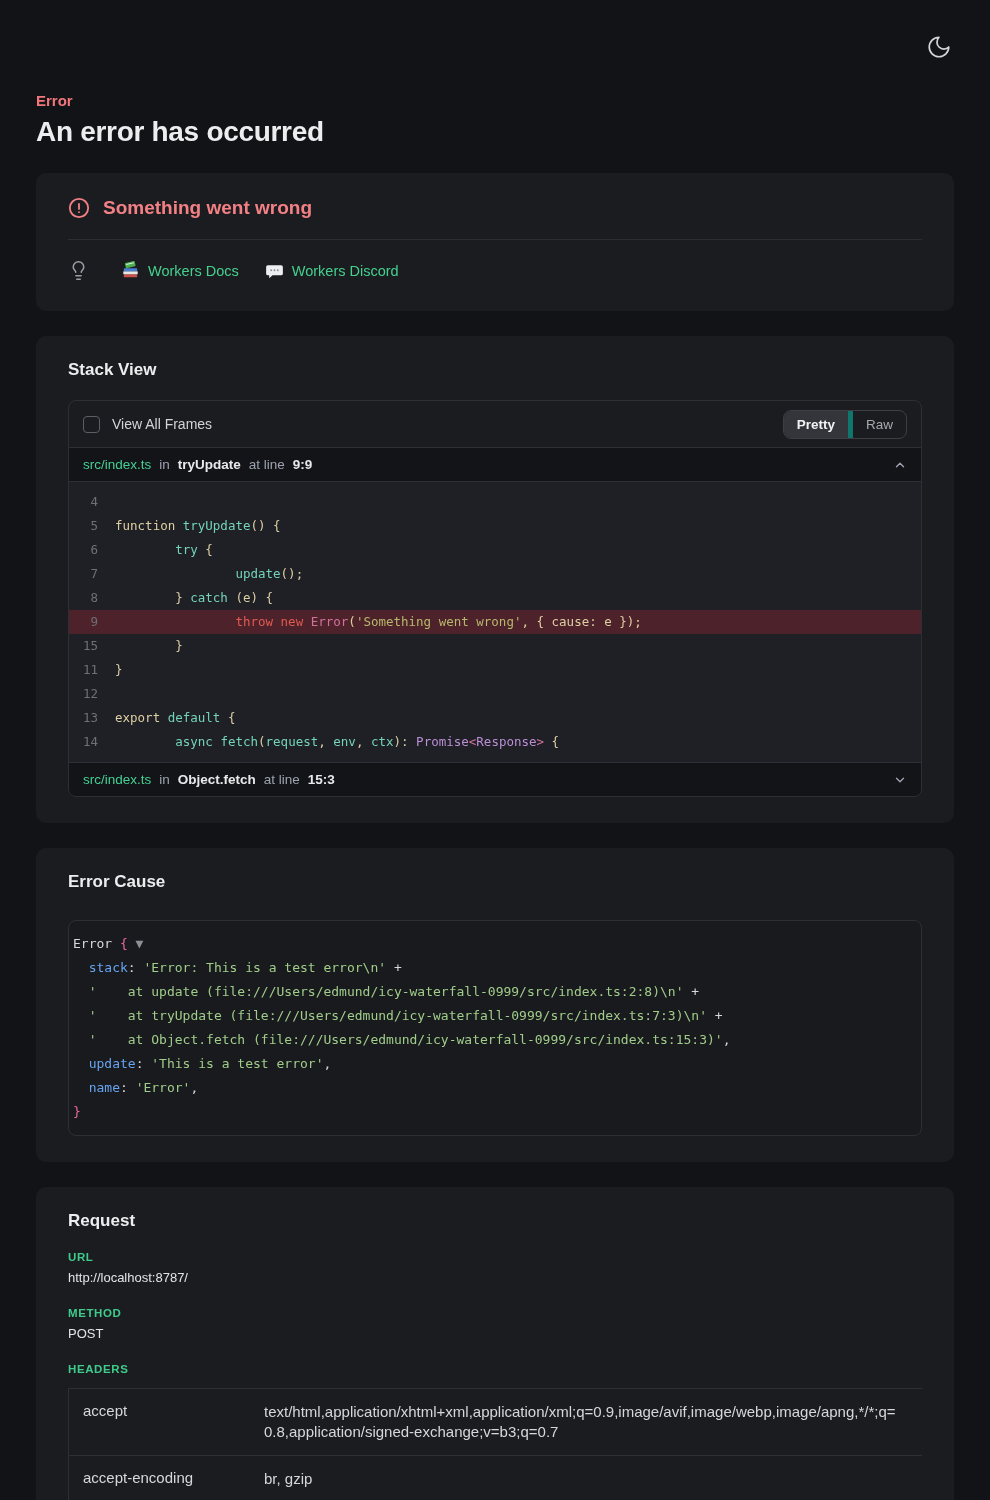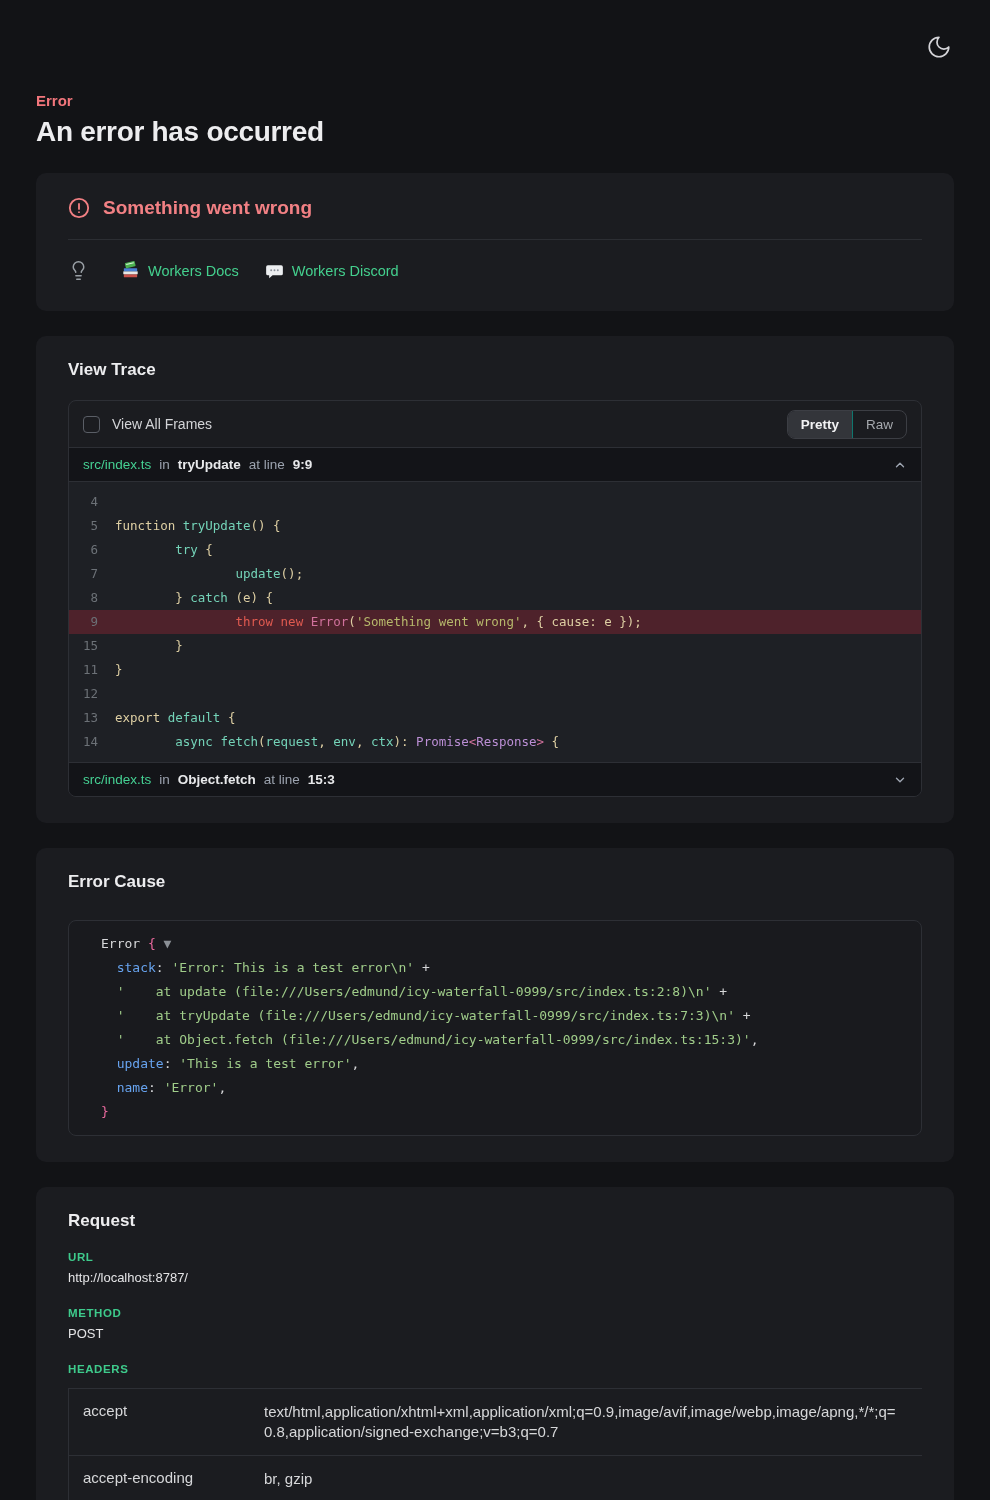--- a/index.html
+++ b/index.html
@@ -58,21 +58,21 @@
   }
   .segmented {
     display:flex; border:1px solid #3c3e44; border-radius:8px; overflow:hidden;
   }
   .seg {
     border:none; background:transparent; color:#a6a9ae;
     font-family:"Liberation Sans", sans-serif;
     font-size:13.5px; padding:6px 13px; cursor:pointer;
   }
   .seg.selected { background:#33353a; color:#f2f2f4; font-weight:700; }
-  .seg + .seg { border-left:1px solid #0f766e;text-align:center; }
+  .seg + .seg { border-left:5px solid #0f766e;text-align:center; }
   .frame-header {
     display:flex; align-items:center; gap:8px;
     background:#131418; padding:9px 14px; cursor:pointer;
     border-top:1px solid #2d2f35; border-bottom:1px solid #2d2f35;
     font-size:13.5px;
   }
   .frame-header.last { border-bottom:none; }
   .frame-header .file { color:#45d093; }
   .frame-header .dim { color:#9ca3af; }
   .frame-header .fn { color:#e8e9eb; font-weight:600; }
@@ -84,21 +84,21 @@
   .code-text { white-space:pre; color:#decfa3; }
   .tok-cream { color:#decfa3; }
   .tok-teal  { color:#74d3b8; }
   .tok-red   { color:#e05a50; }
   .tok-pink  { color:#d0719c; }
   .tok-olive { color:#b6b86b; }
   .tok-purple{ color:#bc8fd6; }
   
   .cause-box {
     border:1px solid #2d2f35; border-radius:8px; background:#191a1e;
-    padding:11px 32px;
+    padding:11px 4px;
     margin-top:28px;
   }
   .cause-line { white-space:pre; line-height:24px;
     font-family:"DejaVu Sans Mono", monospace; font-size:13px; }
   .tok-white { color:#d7d8da; }
   .tok-blue  { color:#67a3ef; }
   .tok-green { color:#a0cd8a; }
   .tok-cpink { color:#ec6a9f; }
   .tok-gray  { color:#8b9096; }
   
@@ -169,21 +169,21 @@
           <circle cx="6.5" cy="9.8" r="1" fill="#8a8f98"></circle>
             <circle cx="10" cy="9.8" r="1" fill="#8a8f98"></circle>
             <circle cx="13.5" cy="9.8" r="1" fill="#8a8f98"></circle>
         </svg>
         <span>Workers Discord</span>
       </a>
     </div>
   </section>
 
   <section class="panel">
-    <h2 class="sec">View Trace</h2>
+    <h2 class="sec">Stack View</h2>
     <div class="stack-box">
       <div class="stack-toolbar">
         <label class="cb-wrap">
           <span class="checkbox"></span>
           <span>View All Frames</span>
         </label>
         <div class="segmented">
           <button class="seg selected">Pretty</button>
           <button class="seg">Raw</button>
         </div>

